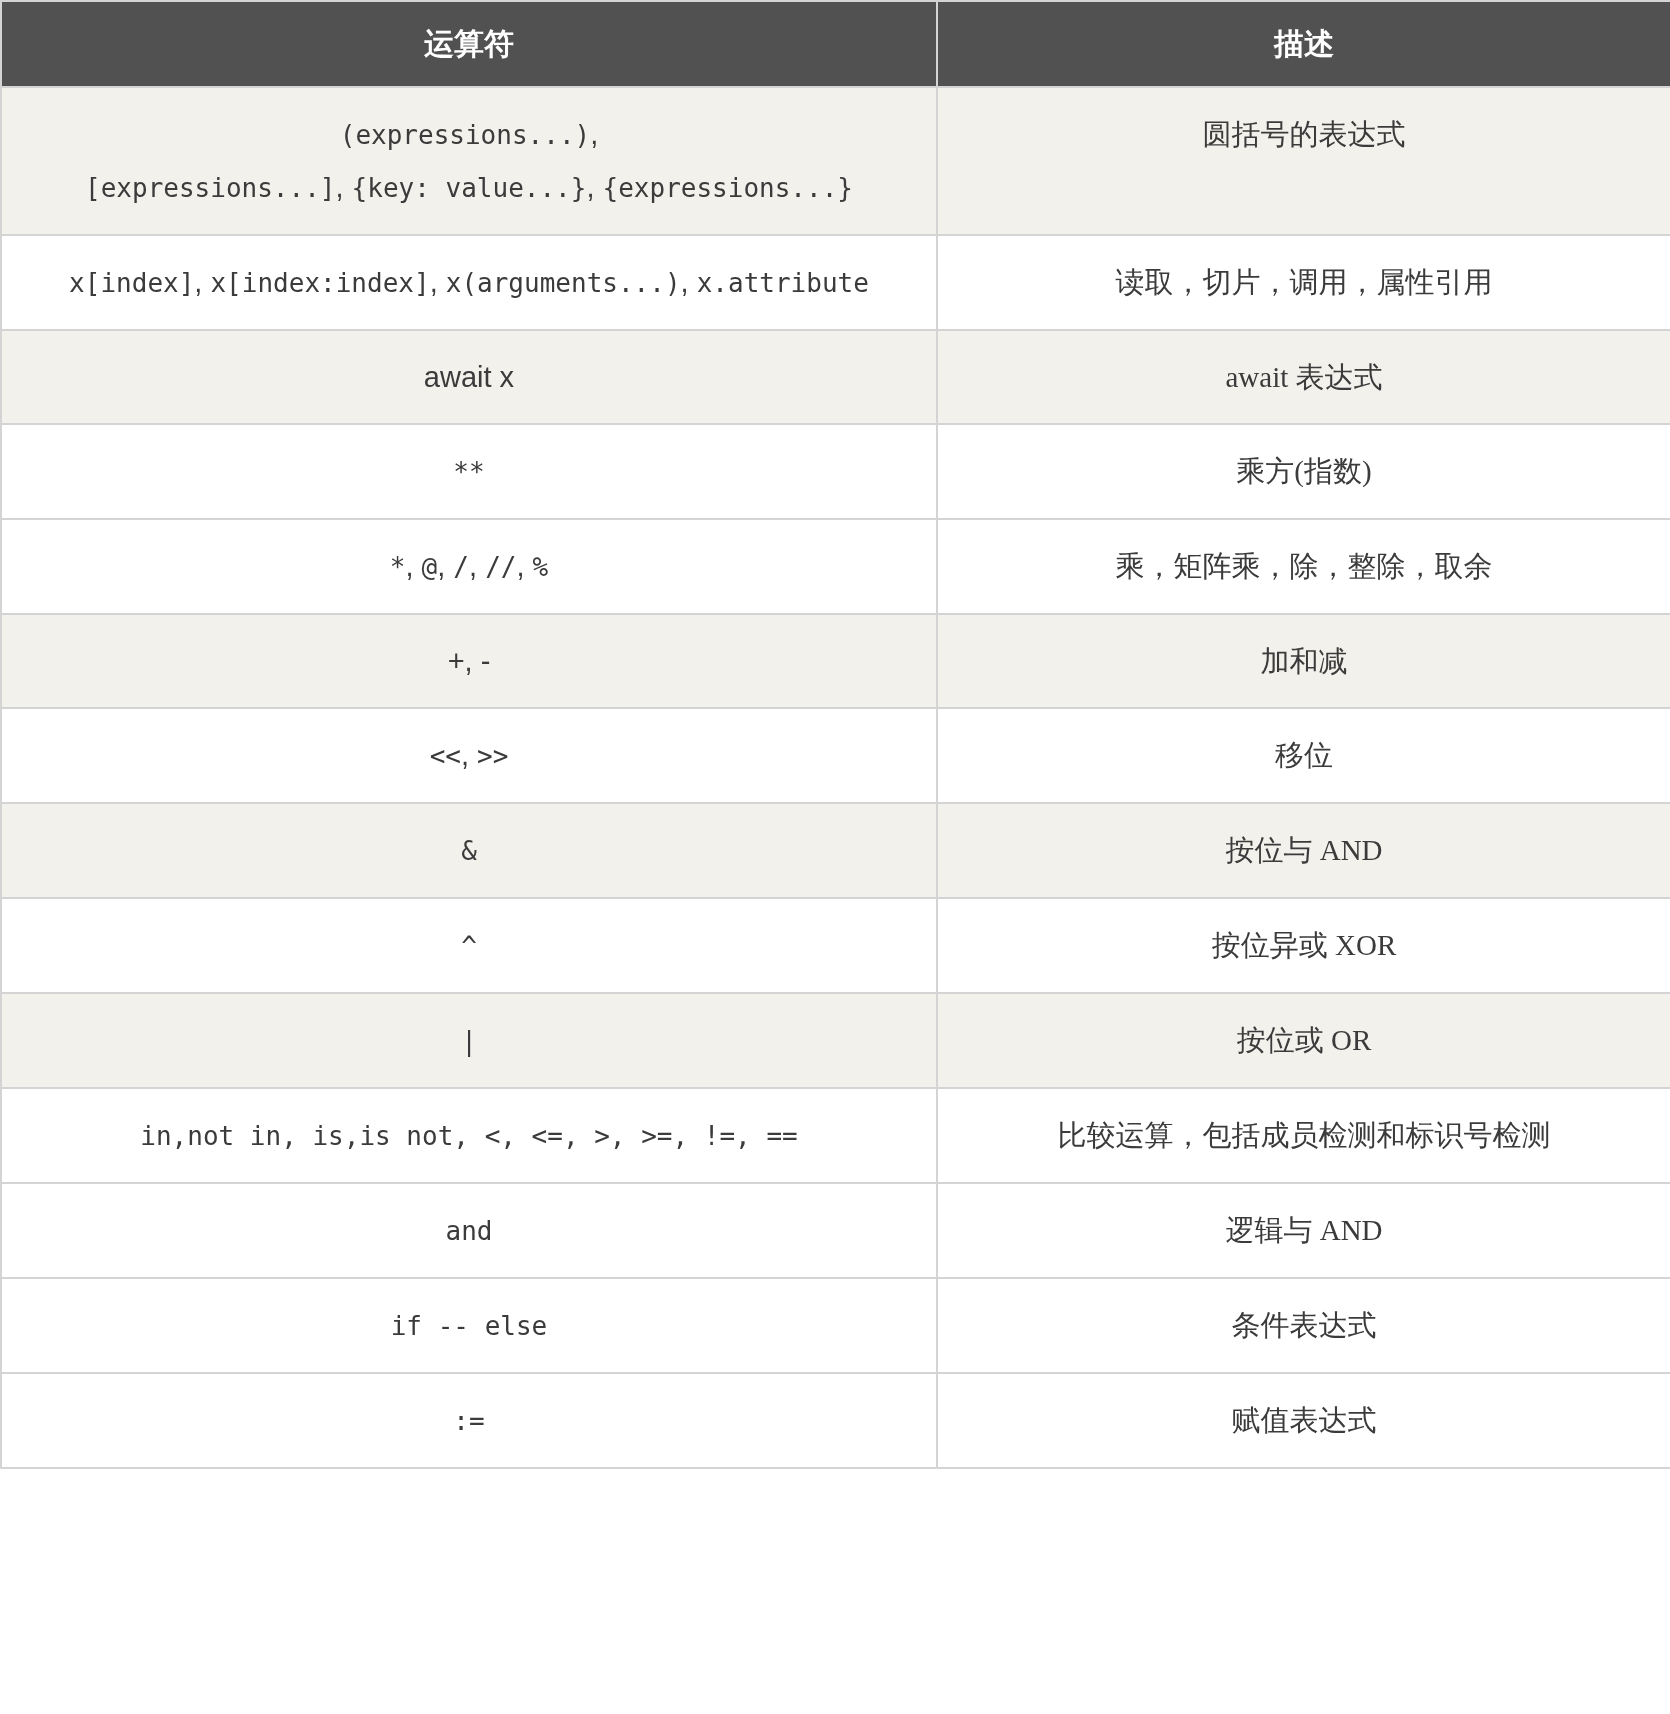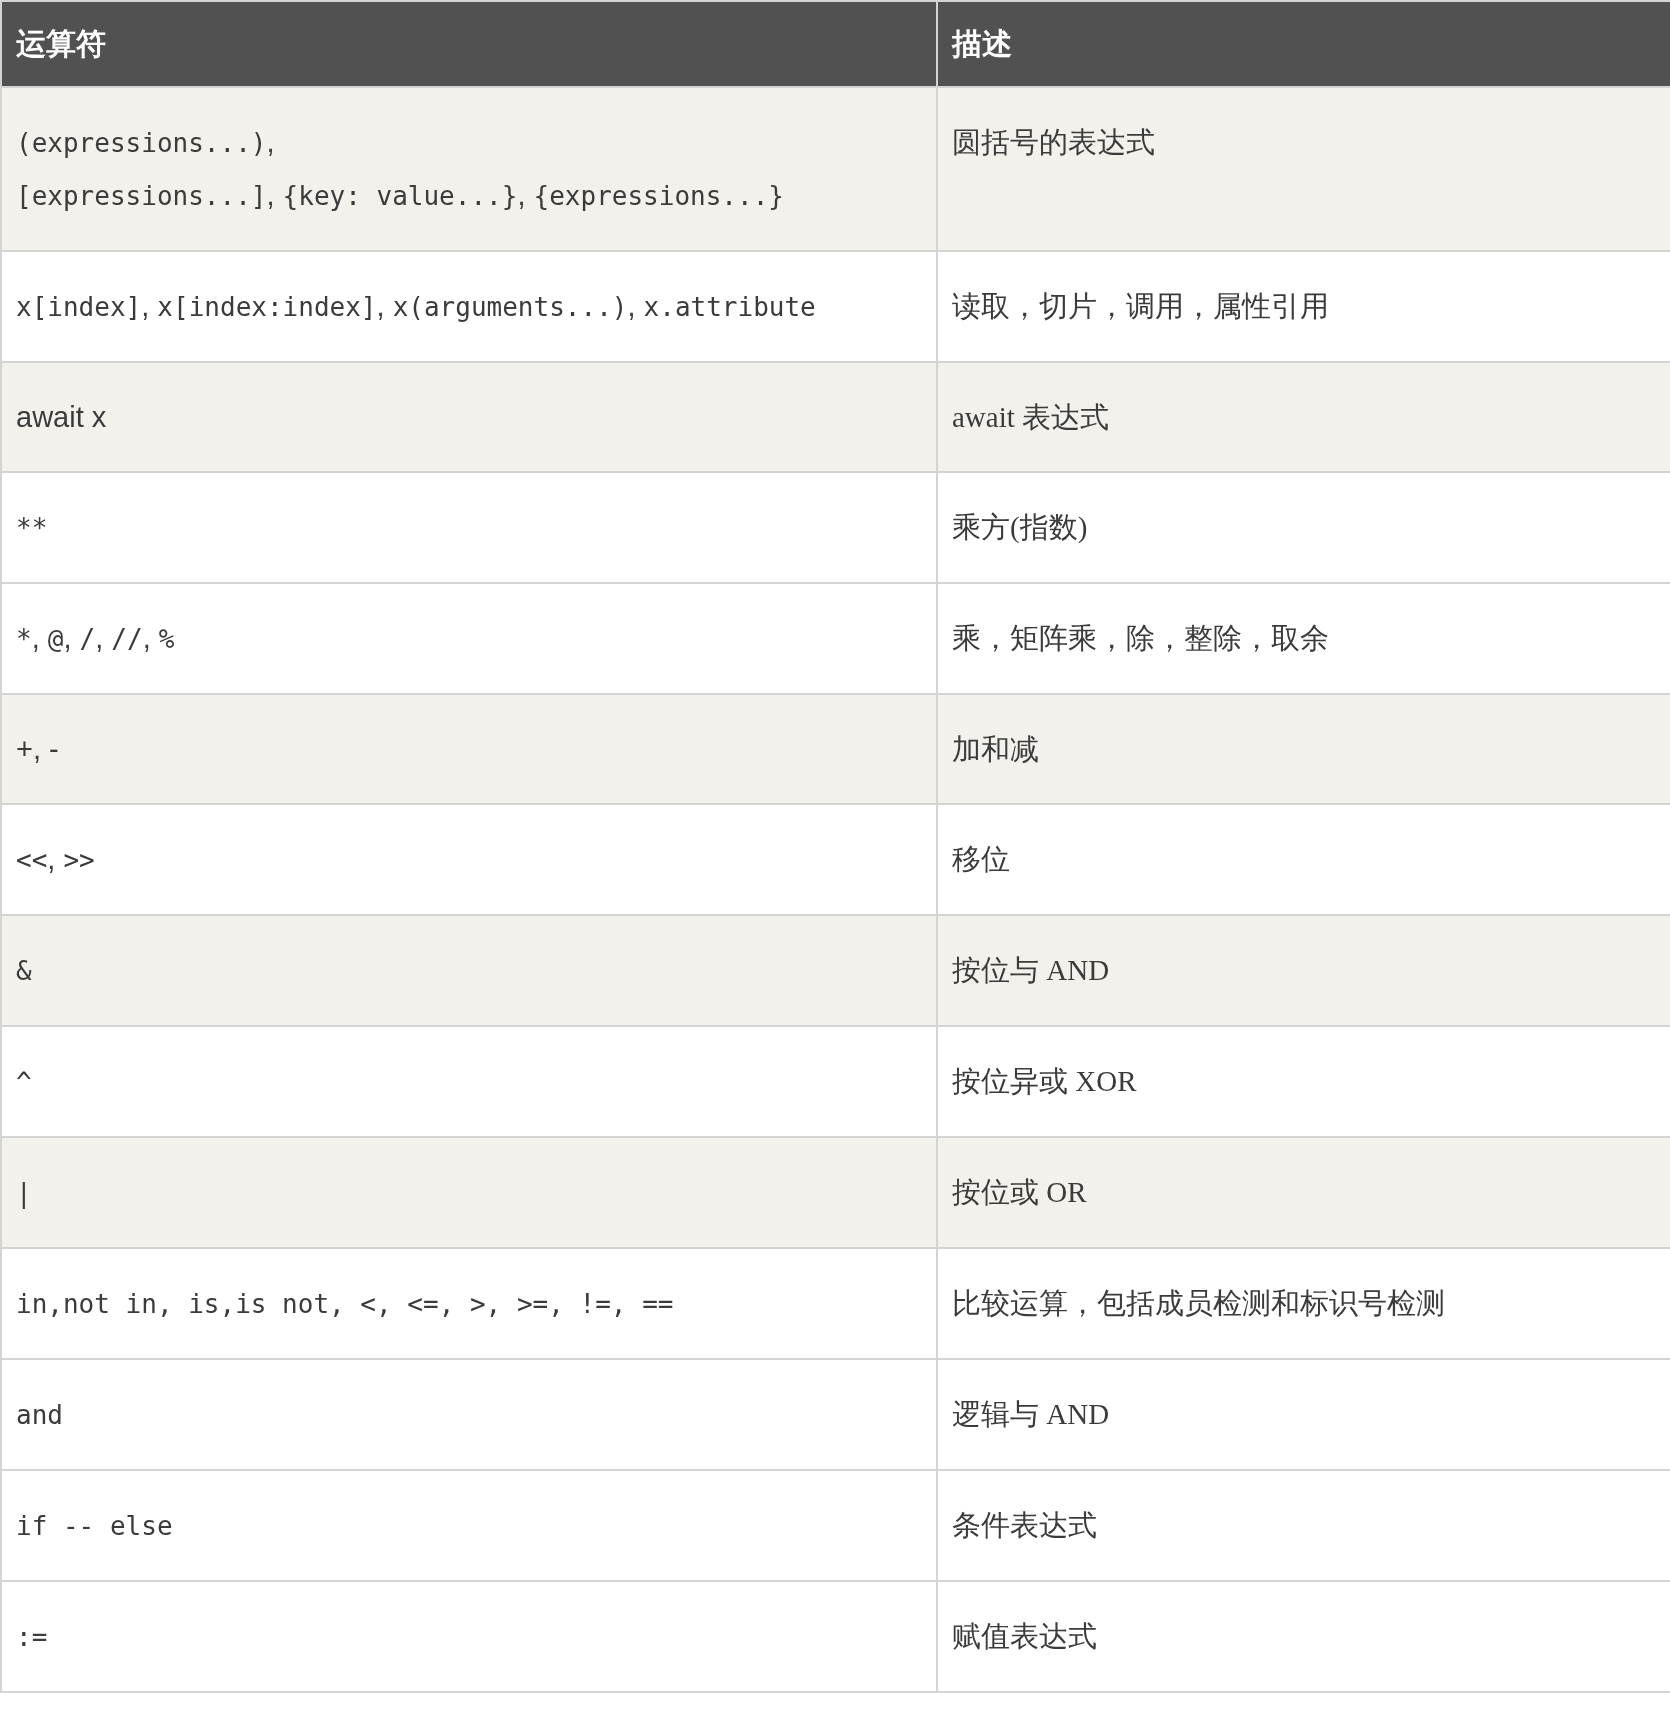--- a/index.html
+++ b/index.html
@@ -24,35 +24,35 @@
   }
   table.op-table {
     border-collapse: collapse;
     width: 1670px;
     table-layout: fixed;
   }
   col.c-operator { width: 936px; }
   col.c-description { width: 734px; }
   th, td {
     border: 2px solid var(--border-color);
-    text-align: left;
+    text-align: center;
     vertical-align: top;
   }
   th {
     background: var(--header-bg);
     color: var(--header-text);
     font-size: 30px;
     font-weight: bold;
     line-height: 42px;
     padding: 21px 14px;
   }
   td {
     font-size: 29px;
     line-height: 52px;
-    padding: 28px 14px;
+    padding: 20px 14px;
   }
   tr.stripe td { background: var(--stripe-bg); }
   tr.plain-row td { background: var(--row-bg); }
   .op-line { min-height: 52px; }
   .code {
     font-family: "DejaVu Sans Mono", "Liberation Mono", monospace;
     font-size: 26px;
   }
   .plain { font-size: 29px; }
   .desc-text { font-size: 29px; font-family: Liberation Serif, serif; }

